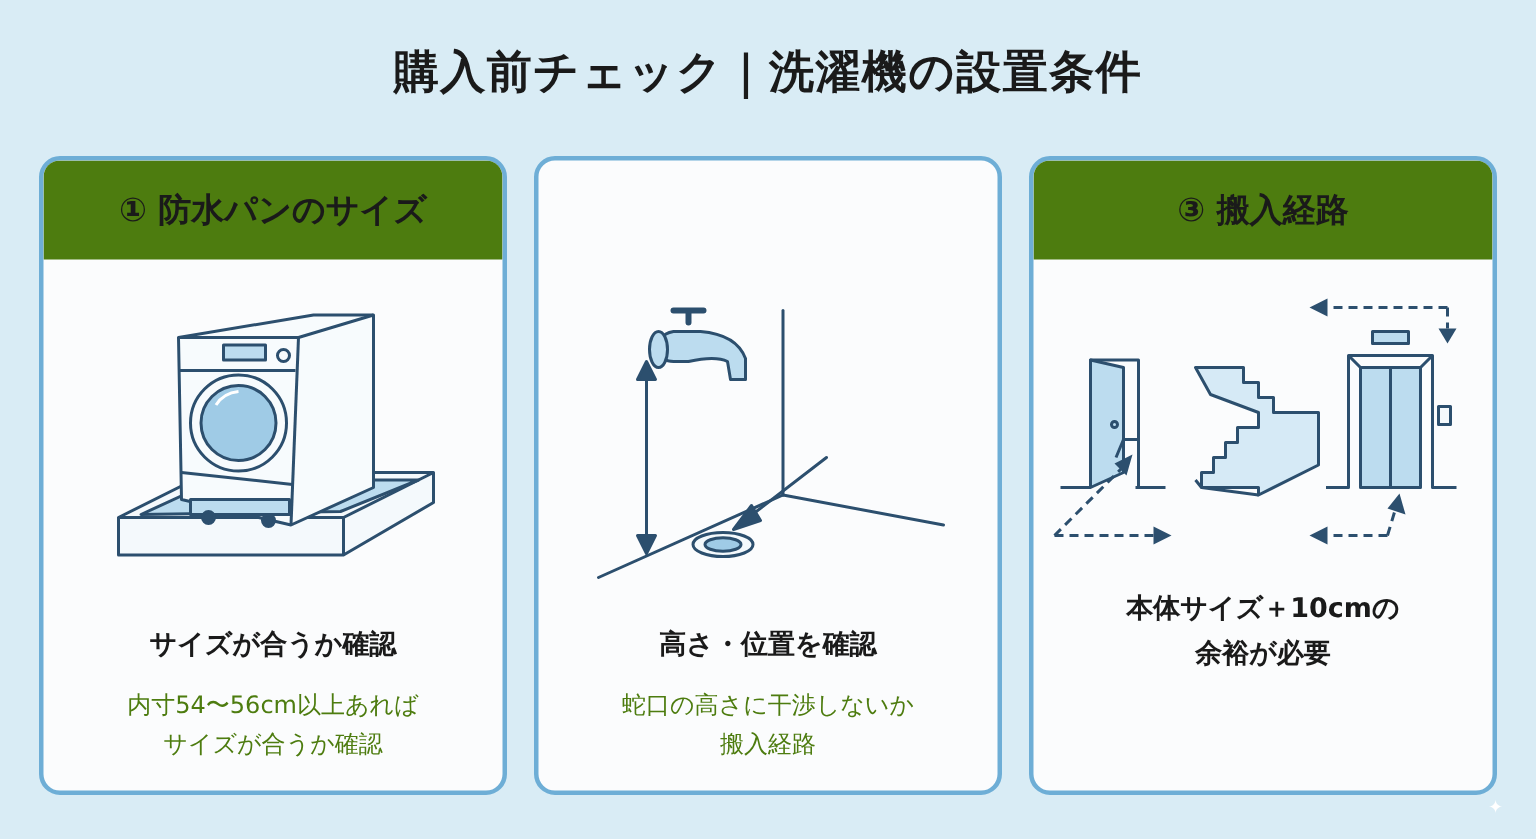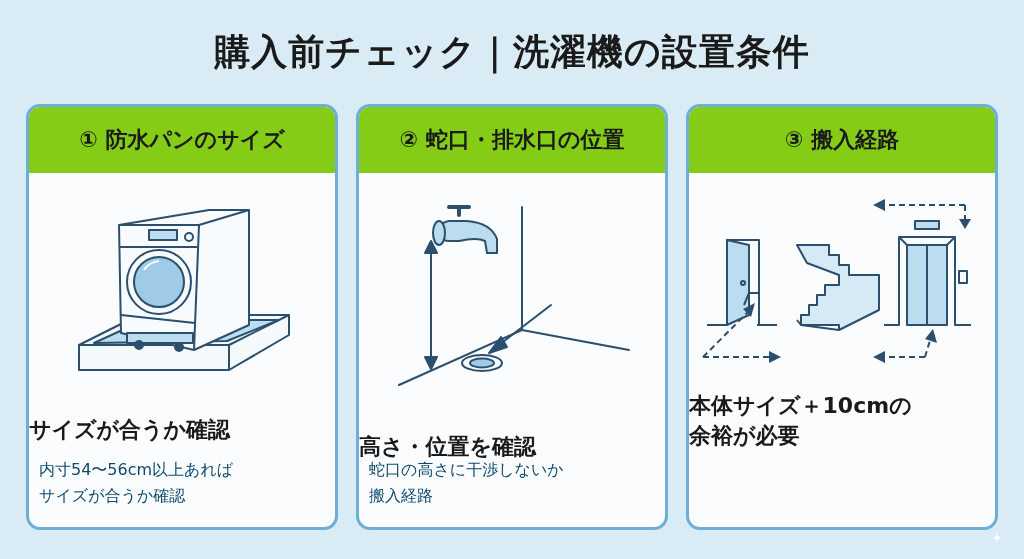--- a/index.html
+++ b/index.html
@@ -5,40 +5,40 @@
   html, body { margin: 0; padding: 0; }
   body {
     width: 1024px; height: 559px; overflow: hidden;
     background: #d9ecf5;
     font-family: "DejaVu Sans", "Liberation Sans", sans-serif;
     color: #1a1a1a;
     position: relative;
   }
   .title {
     position: absolute; left: 0; top: 28px; width: 1024px;
-    text-align: center; font-size: 36px; font-weight: bold; letter-spacing: 1px;
+    text-align: center; font-size: 30px; font-weight: bold; letter-spacing: 1px;
   }
   .card {
     position: absolute; top: 104px; width: 312px; height: 426px;
     border: 3px solid #6eaed6; border-radius: 14px; background: #fbfcfd;
     overflow: hidden; box-sizing: border-box;
   }
   .card-head {
-    height: 66px; background: #84cc16;
+    height: 66px; background: #4d7c0f;
     display: flex; align-items: center; justify-content: center;
     font-size: 22px; font-weight: bold;
   }
   .illus { position: absolute; top: 78px; left: 0; width: 100%; height: 210px; }
   .card-main {
-    position: absolute; left: 0; width: 100%; 
-    font-size: 22px; font-weight: bold; line-height: 30px;
+    position: absolute; left: 0; width: 100%; text-align: center;
+    font-size: 18px; font-weight: bold; line-height: 30px;
   }
   .card-sub {
-    position: absolute; left: 10px; width: 100%; text-align: left;
-    font-size: 16px; line-height: 26px; color: #0c4a6e;
+    position: absolute; left: 0; width: 100%; text-align: center;
+    font-size: 16px; line-height: 26px; color: #4d7c0f;
   }
   .sparkle {
     position: absolute; right: 22px; bottom: 16px; width: 10px; height: 10px;
     color: #ffffff; font-size: 12px; line-height: 10px;
   }
 </style>
 </head>
 <body>
 
 <div class="title">購入前チェック｜洗濯機の設置条件</div>
@@ -70,21 +70,20 @@
     </g>
   </svg>
   <div class="card-main" style="top:308px;">サイズが合うか確認</div>
   <div class="card-sub" style="top:350px;">
     <div>内寸54〜56cm以上あれば</div>
     <div>サイズが合うか確認</div>
   </div>
 </div>
 
 <div class="card" style="left:356px;">
-  <div class="card-head">② 蛇口・排水口の位置</div>
   <svg class="illus" viewBox="0 0 306 210">
     <g stroke="#2c4f6e" stroke-width="2" stroke-linejoin="round" stroke-linecap="round" fill="none">
 
       <path d="M163 22 L163 145"></path>
       <path d="M163 145 L40 200"></path>
       <path d="M163 145 L270 165"></path>
 
       <path d="M90 22 L110 22 M100 22 L100 30" stroke-width="4"></path>
       <path d="M82 50 Q78 38 90 36 L108 36 Q132 38 138 54 L138 68 L128 68 L126 56 Q118 52 100 56 L90 56 Q82 56 82 50 Z" fill="#bcdcef"></path>
       <ellipse cx="80" cy="48" rx="6" ry="12" fill="#bcdcef"></ellipse>
@@ -93,21 +92,21 @@
       <path d="M66 68 L72 56 L78 68 Z" fill="#2c4f6e"></path>
       <path d="M66 172 L72 184 L78 172 Z" fill="#2c4f6e"></path>
 
       <path d="M192 120 L140 160"></path>
       <path d="M130 168 L142 152 L148 162 Z" fill="#2c4f6e"></path>
 
       <ellipse cx="123" cy="178" rx="20" ry="8" fill="#f4f9fc"></ellipse>
       <ellipse cx="123" cy="178" rx="12" ry="4.5" fill="#9fcbe6"></ellipse>
     </g>
   </svg>
-  <div class="card-main" style="top:308px;margin-top:17px;">高さ・位置を確認</div>
+  <div class="card-main" style="top:308px;">高さ・位置を確認</div>
   <div class="card-sub" style="top:350px;">
     <div>蛇口の高さに干渉しないか</div>
     <div>搬入経路</div>
   </div>
 </div>
 
 <div class="card" style="left:686px;">
   <div class="card-head">③ 搬入経路</div>
   <svg class="illus" viewBox="0 0 306 210">
     <g stroke="#2c4f6e" stroke-width="2" stroke-linejoin="round" fill="none">

